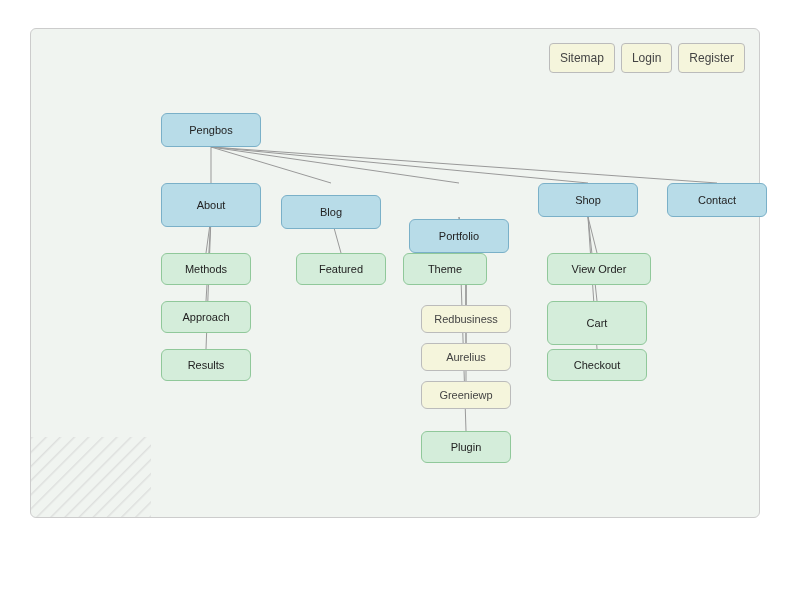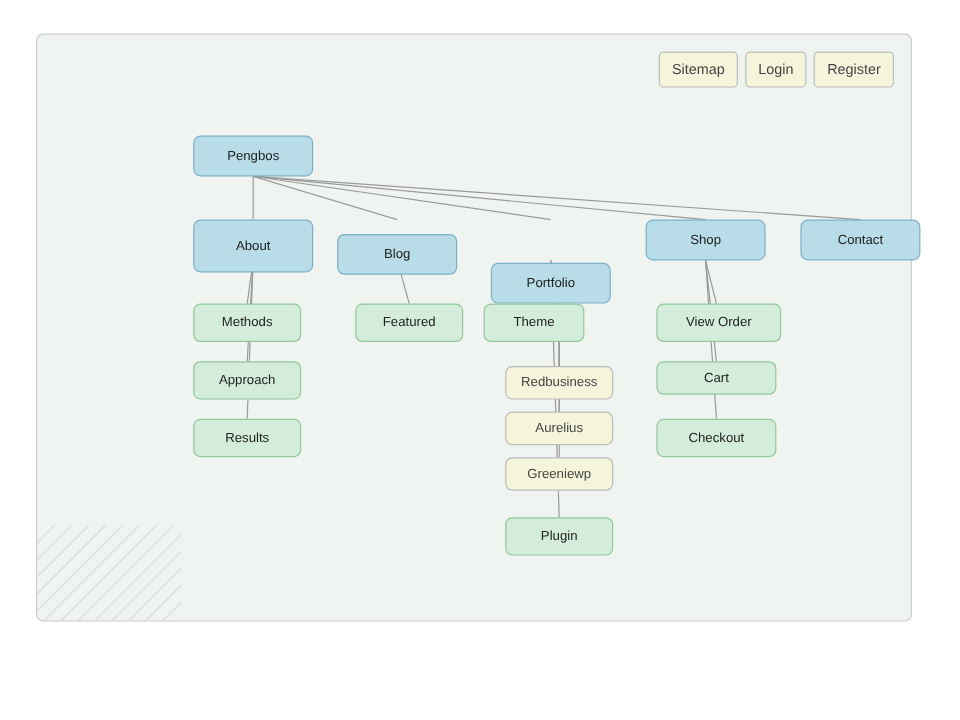--- a/index.html
+++ b/index.html
@@ -155,21 +155,21 @@
         <div class="node node-green" style="left: 110px; top: 200px; width: 90px; height: 32px;">Methods</div>
         <div class="node node-green" style="left: 110px; top: 248px; width: 90px; height: 32px;">Approach</div>
         <div class="node node-green" style="left: 110px; top: 296px; width: 90px; height: 32px;">Results</div>
         <div class="node node-green" style="left: 245px; top: 200px; width: 90px; height: 32px;">Featured</div>
         <div class="node node-green" style="left: 352px; top: 200px; width: 84px; height: 32px;">Theme</div>
         <div class="node node-yellow" style="left: 370px; top: 252px; width: 90px; height: 28px;">Redbusiness</div>
         <div class="node node-yellow" style="left: 370px; top: 290px; width: 90px; height: 28px;">Aurelius</div>
         <div class="node node-yellow" style="left: 370px; top: 328px; width: 90px; height: 28px;">Greeniewp</div>
         <div class="node node-green" style="left: 370px; top: 378px; width: 90px; height: 32px;">Plugin</div>
         <div class="node node-green" style="left: 496px; top: 200px; width: 104px; height: 32px;">View Order</div>
-        <div class="node node-green" style="left: 496px; top: 248px; width: 100px; height: 28px;">Cart</div>
+        <div class="node node-green" style="left: 496px; top: 248px; width: 100px; height: 44px;">Cart</div>
         <div class="node node-green" style="left: 496px; top: 296px; width: 100px; height: 32px;">Checkout</div>
       </div>
   </div>
 
   <div class="diagonal-bg">
     <svg width="120" height="80">
       <defs>
         <pattern id="diag" patternUnits="userSpaceOnUse" width="10" height="10" patternTransform="rotate(45)">
           <line x1="0" y1="0" x2="0" y2="10" stroke="#ccc" stroke-width="3"></line>
         </pattern>

